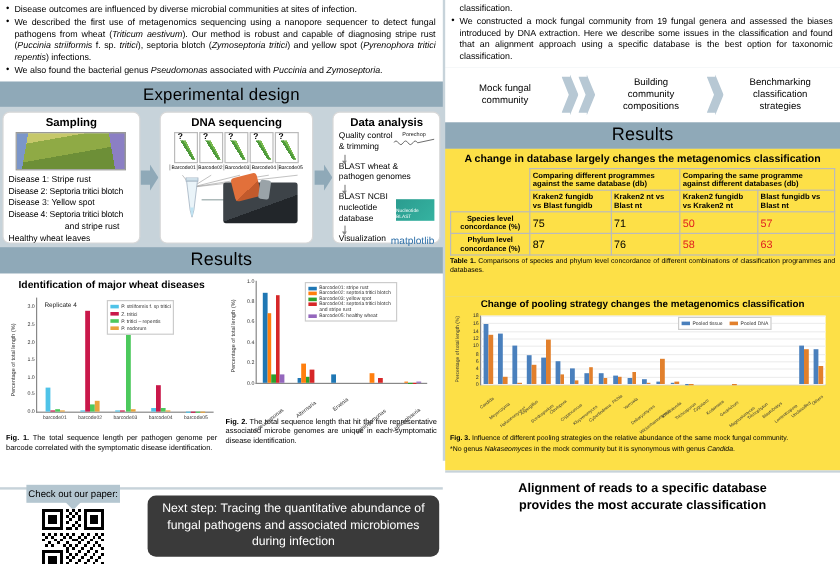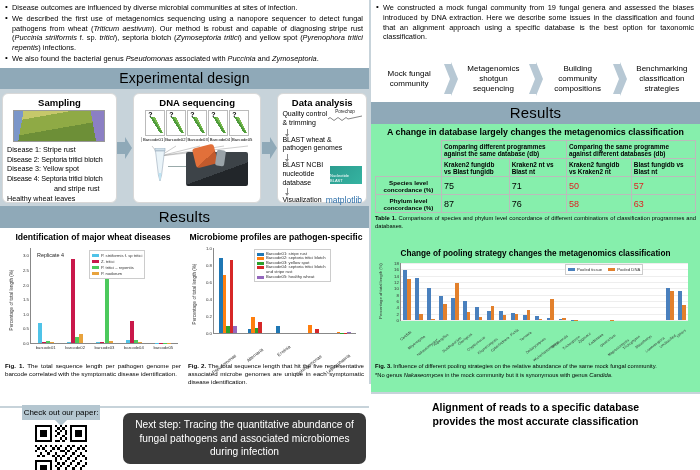--- a/index.html
+++ b/index.html
@@ -163,21 +163,21 @@
   }
 
   
   .proc-row { display: flex; align-items: stretch; background: #fff; padding: 4px 3px; }
   .proc-step {
     flex: 1; text-align: center; font-size: 8px; line-height: 1.25;
     display: flex; align-items: center; justify-content: center;
   }
   .proc-arrow { flex: 0 0 14px; display: flex; align-items: center; }
 
-  .rsec { background: #86efac; padding: 2px 4px 3px; }
+  .rsec { background: #fde047; padding: 2px 4px 3px; }
   .rsec h3 { font-size: 8.8px; text-align: center; margin: 1px 0 3px; }
 
   table.cmp { width: 100%; border-collapse: collapse; font-size: 6.4px; }
   table.cmp td, table.cmp th { border: .6px solid #bbb; padding: 1.5px 2px; text-align: left; vertical-align: middle; }
   table.cmp th { font-weight: bold; }
   table.cmp .rowhdr { font-weight: bold; text-align: center; font-size: 6.2px; width: 66px; }
   table.cmp .val { font-size: 9px; }
   table.cmp .val.red { color: #e02020; }
   table.cmp .corner { border: none; }
   .tbl-cap { font-size: 5.8px; line-height: 1.3; margin-top: 2px; text-align: justify; }
@@ -391,21 +391,20 @@
                   <span style="white-space: nowrap;">P. nodorum</span>
                 </div>
               </div>
           </div>
           <div class="fig-cap">
             <b>Fig. 1.</b><span> The total sequence length per pathogen genome per barcode correlated with the symptomatic disease identification.</span>
           </div>
         </div>
 
         <div class="fig-wrap" style="width:178px;">
-          <div class="fig-title">Microbiome profiles are pathogen-specific</div>
           <div class="chart" style="height:116px;">
             <div class="ylab" style="left:-22px; top:50px;">Percentage of total length (%)</div>
             <div class="plot" id="p2" style="left:27px; top:4px; width:143px; height:86px;">
                 <div class="ytick" style="top: 85px;">0.0</div>
                 <div class="ytick" style="top: 68px;">0.2</div>
                 <div class="ytick" style="top: 51px;">0.4</div>
                 <div class="ytick" style="top: 34px;">0.6</div>
                 <div class="ytick" style="top: 17px;">0.8</div>
                 <div class="ytick" style="top: 0px;">1.0</div>
                 <div class="bar" style="left: 5.396px; width: 3.5216px; height: 74.8px; background: rgb(31, 119, 180);"></div>
@@ -581,44 +580,38 @@
           </svg>
         </div>
       </div>
       <div class="next-box">Next step: Tracing the quantitative abundance of fungal pathogens and associated microbiomes during infection</div>
     </div>
   </div>
 
   <div class="col-right">
 
     <div class="intro" style="height:56px; padding-top:2px;">
+      <div style="font-size:7.4px; line-height:1.32; padding-left:8px;">classification.</div>
       <ul style="margin-top:1px;">
         <li>We constructed a mock fungal community from 19 fungal genera and assessed the biases introduced by DNA extraction. Here we describe some issues in the classification and found that an alignment approach using a specific database is the best option for taxonomic classification.</li>
       </ul>
     </div>
 
 
     <div class="proc-row" style="height:46px;">
       <div class="proc-step">
         <div>
           <div>Mock fungal</div>
           <div>community</div>
         </div>
       </div>
       <div class="proc-arrow">
         <svg width="14" height="34" viewBox="0 0 14 34">
             <polygon points="0,2 7,2 7,0 14,17 7,34 7,32 0,32 6,17" fill="#b7c8d4"></polygon>
           </svg>
-      </div>
-      <div class="proc-step">
-        <div>
-          <div>Metagenomics</div>
-          <div>shotgun</div>
-          <div>sequencing</div>
-        </div>
       </div>
       <div class="proc-arrow">
         <svg width="14" height="34" viewBox="0 0 14 34">
             <polygon points="0,2 7,2 7,0 14,17 7,34 7,32 0,32 6,17" fill="#b7c8d4"></polygon>
           </svg>
       </div>
       <div class="proc-step">
         <div>
           <div>Building</div>
           <div>community</div>

